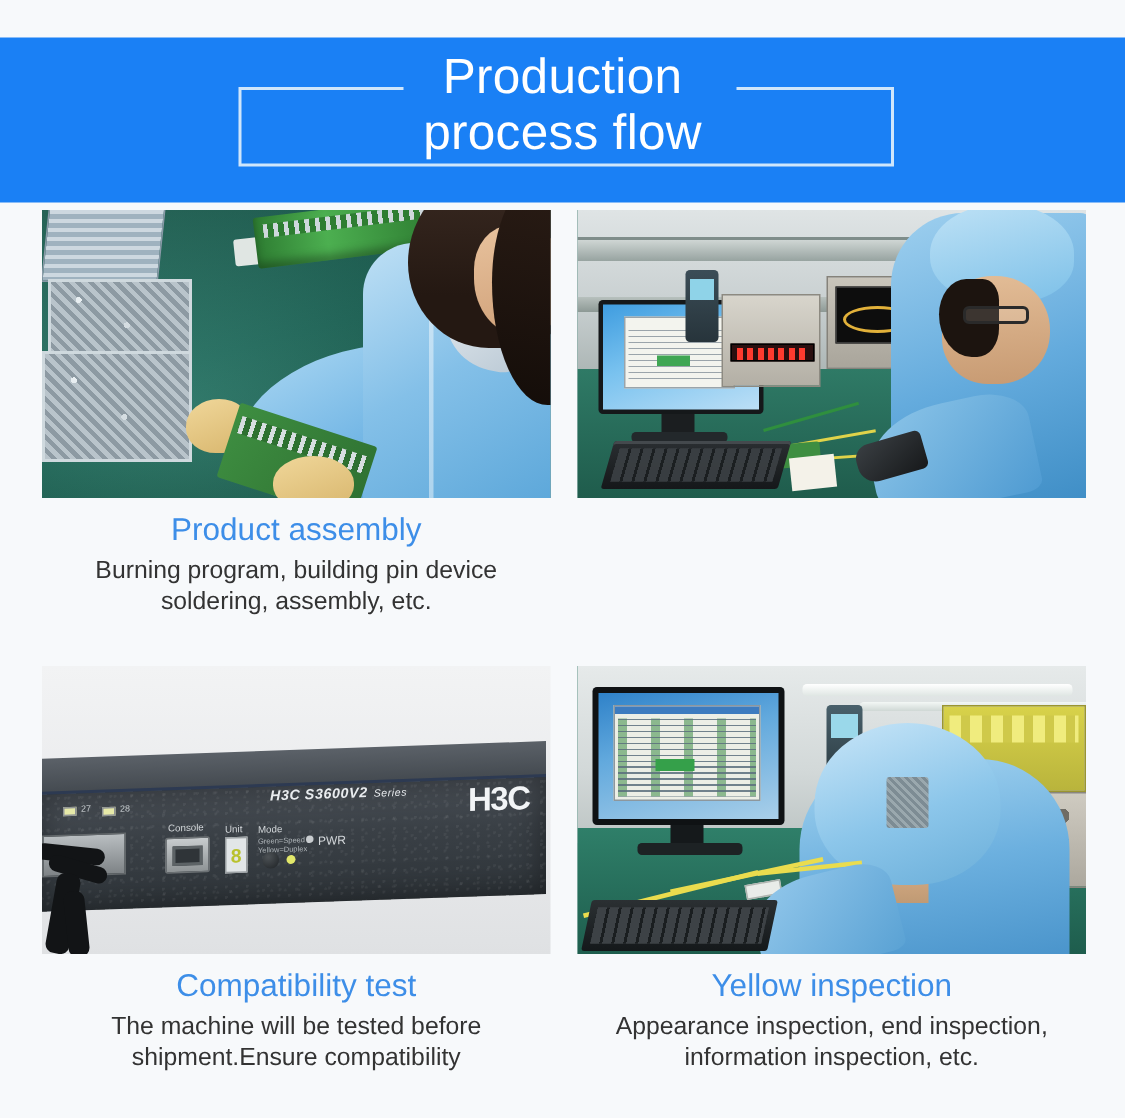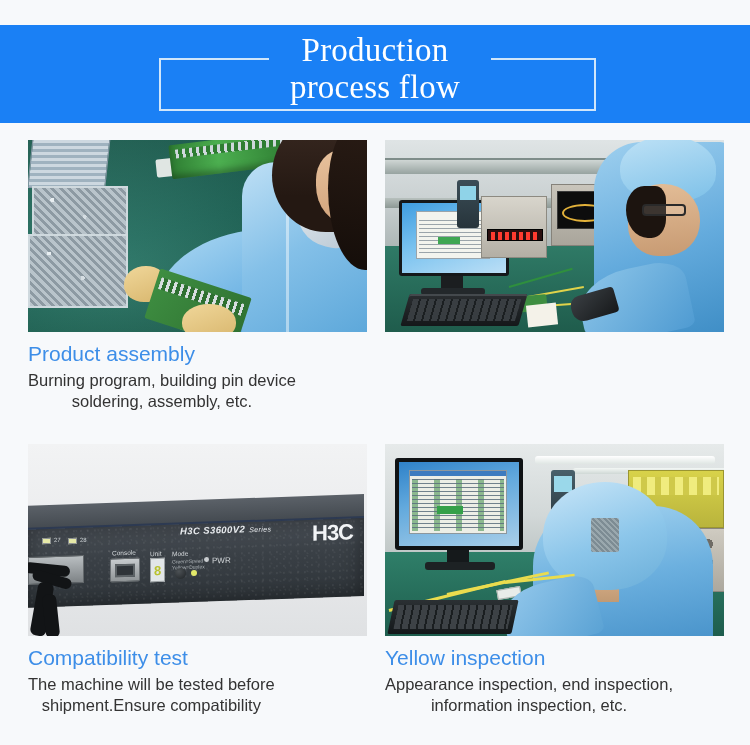--- a/index.html
+++ b/index.html
@@ -19,24 +19,23 @@
     height: 745px;
     background: #f7f9fb;
   }
 
   
   .banner {
     position: absolute;
     left: 0;
     top: 25px;
     width: 750px;
-    height: 98px;
+    height: 110px;
     background: #1a80f5;
     overflow: hidden;
-    font-family: Liberation Serif, serif;
   }
 
   .banner-frame {
     position: absolute;
     left: 159px;
     top: 33px;
     width: 437px;
     height: 53px;
     border: 2px solid #cfe6fb;
   }
@@ -77,21 +76,21 @@
     grid-template-columns: 1fr 1fr;
     grid-template-rows: 1fr 1fr;
     column-gap: 18px;
     row-gap: 10px;
     padding: 17px 26px 8px 28px;
   }
 
   .card {
     display: flex;
     flex-direction: column;
-    align-items: flex-start;
+    align-items: center;
   }
 
   .photo {
     position: relative;
     width: 100%;
     height: 192px;
     overflow: hidden;
     background: #0d5c4f;
   }
 

